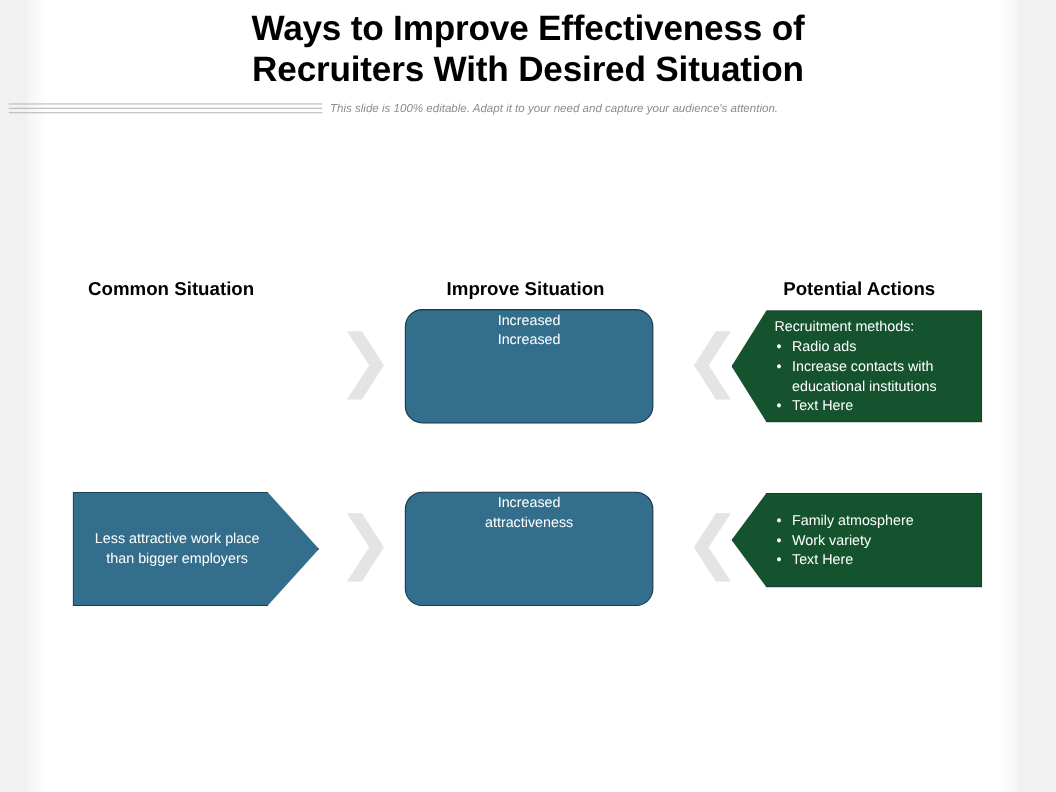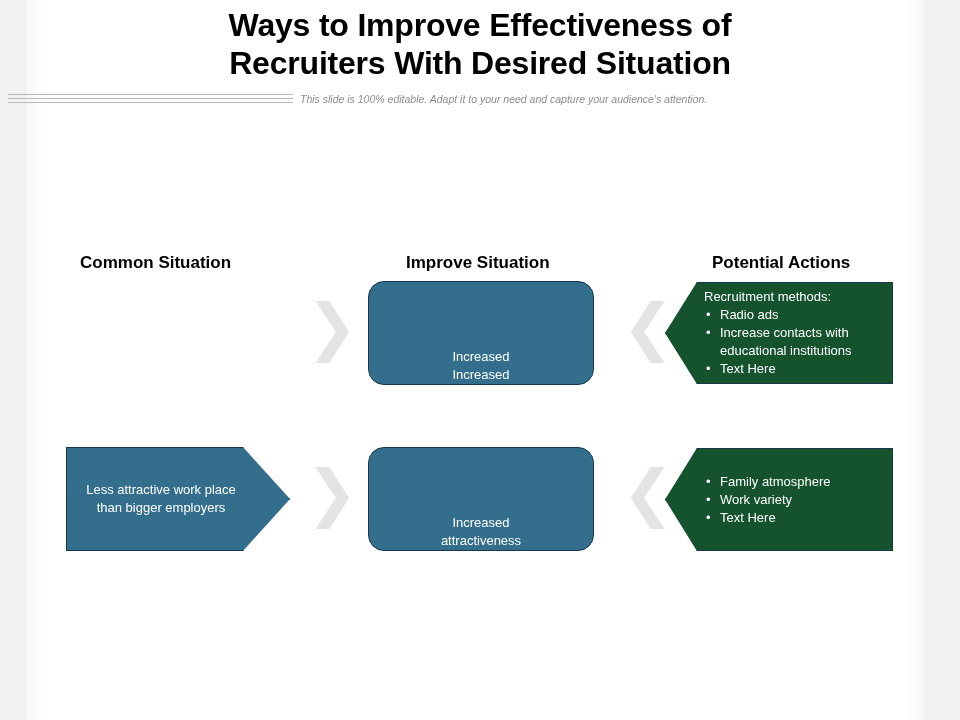--- a/index.html
+++ b/index.html
@@ -119,21 +119,21 @@
     padding-right: 34px;
     color: #ffffff;
   }
 
   
   .round-box {
     background: #336f8c;
     border: 1px solid #16384a;
     border-radius: 16px;
     display: flex;
-    align-items: flex-end;
+    align-items: flex-start;
     justify-content: center;
   }
   .round-box .txt {
     text-align: center;
     font-size: 13px;
     line-height: 18px;
     color: #ffffff;
   }
 
   
@@ -242,21 +242,21 @@
 
   <div class="shape round-box" style="left:368px; top:447px; width:226px; height:104px;">
     <div class="txt">
       <span>Increased</span><br>
       <span>attractiveness</span>
     </div>
   </div>
 
   <div class="sep-chev" style="left:622px; top:462px;">❮</div>
 
-  <div class="shape chev-block" style="left:665px; top:448px; width:228px; height:103px;">
+  <div class="shape chev-block" style="left:665px; top:448px; width:228px; height:86px;">
     <div class="txt">
       <ul>
         <li>Family atmosphere</li>
         <li>Work variety</li>
         <li>Text Here</li>
       </ul>
     </div>
   </div>
 
 </div>

